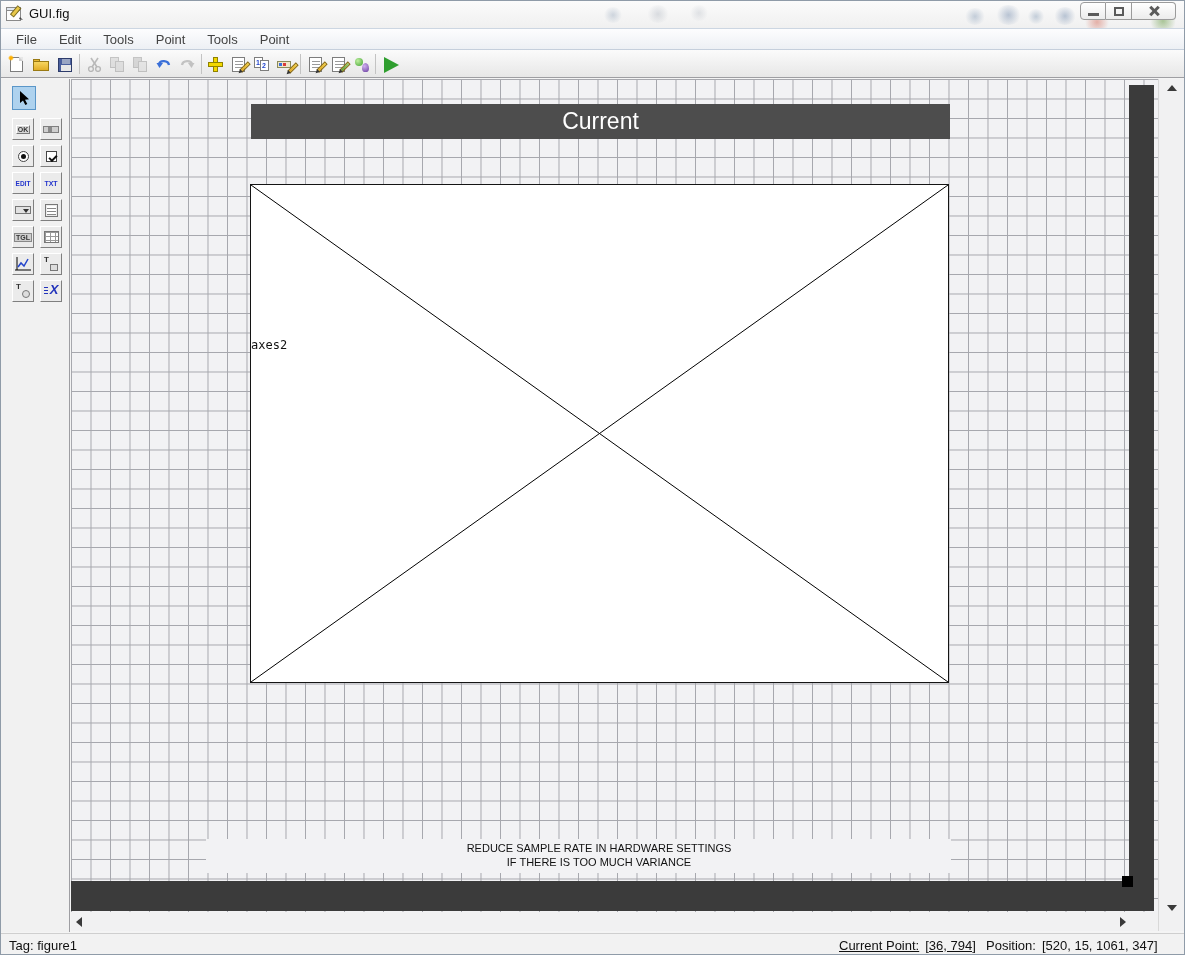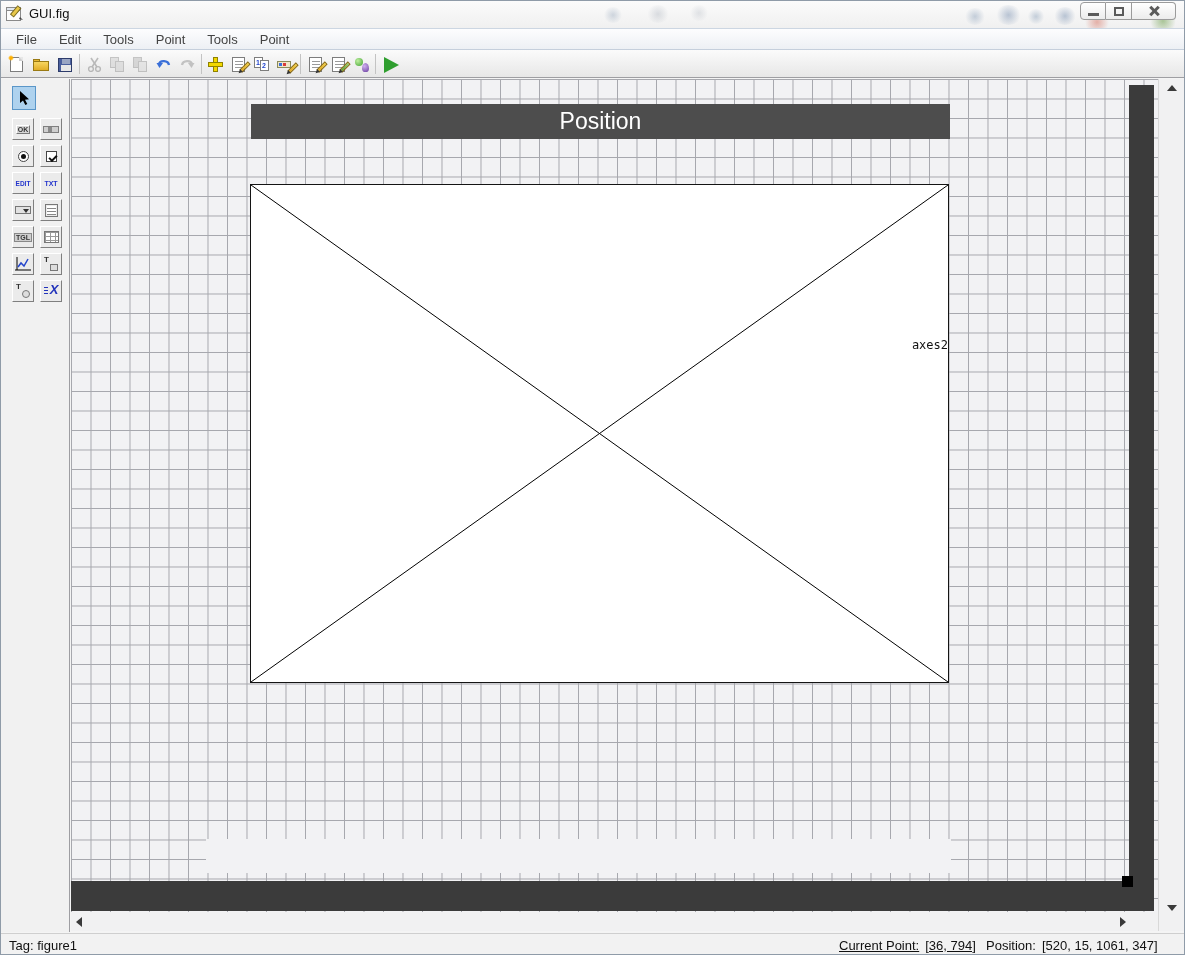--- a/index.html
+++ b/index.html
@@ -96,21 +96,21 @@
   .canvas { position:absolute; left:70px; top:78px; width:1087px; height:833px; background-color:#f2f2f4;
       background-image:linear-gradient(to right,#a6a7ad 1px,transparent 1px),linear-gradient(to bottom,#a6a7ad 1px,transparent 1px);
       background-size:19.5px 19.5px; overflow:hidden; }
   .dark-right { position:absolute; left:1058px; top:6px; width:25px; height:826px; background:#3b3b3b; }
   .dark-bottom { position:absolute; left:0; top:802px; width:1083px; height:30px; background:#3b3b3b; }
   .resize-handle { position:absolute; left:1051px; top:797px; width:11px; height:11px; background:#000; }
 
   .banner { position:absolute; left:180px; top:25px; width:699px; height:35px; background:#4d4d4d; color:#fff;
       font-size:23px; display:flex; align-items:center; justify-content:center; }
   .axes-box { position:absolute; left:179px; top:105px; width:699px; height:499px; background:#fff; border:1px solid #141414; }
-  .axes-label { position:absolute; left:0; top:153px; width:100%; text-align:right; font-family:"DejaVu Sans Mono",monospace; font-size:12px; color:#111; }
+  .axes-label { position:absolute; left:0; top:153px; width:100%; text-align:left; font-family:"DejaVu Sans Mono",monospace; font-size:12px; color:#111; }
   .note-band { position:absolute; left:135px; top:760px; width:745px; height:34px; background:#f2f2f4; }
   .note-text { position:absolute; left:178px; top:762px; width:700px; text-align:center; font-size:11px; line-height:14px; color:#111; }
 
   .hscroll { position:absolute; left:70px; top:911px; width:1087px; height:19px; background:#f1f1f2; }
   .vscroll { position:absolute; left:1157px; top:78px; width:27px; height:852px; background:#f1f1f2; border-left:1px solid #d8d8d8; }
   .arr { position:absolute; width:0; height:0; }
   .arr-left { left:5px; top:5px; border-top:5px solid transparent; border-bottom:5px solid transparent; border-right:6px solid #3a3a3a; }
   .arr-right { right:32px; top:5px; border-top:5px solid transparent; border-bottom:5px solid transparent; border-left:6px solid #3a3a3a; }
   .arr-up { left:8px; top:6px; border-left:5px solid transparent; border-right:5px solid transparent; border-bottom:6px solid #3a3a3a; }
   .arr-down { left:8px; top:826px; border-left:5px solid transparent; border-right:5px solid transparent; border-top:6px solid #3a3a3a; }
@@ -341,32 +341,36 @@
       </div>
     </div>
   </div>
 
   <div class="canvas">
     <div class="dark-right"></div>
     <div class="dark-bottom"></div>
     <div class="resize-handle"></div>
 
     <div class="banner">
-      <span>Position</span>
+      <span>Current</span>
     </div>
 
     <div class="axes-box">
       <svg width="697" height="497" viewBox="0 0 697 497" preserveAspectRatio="none" style="display:block;">
         <line x1="0" y1="0" x2="697" y2="497" stroke="#000" stroke-width="1"></line>
         <line x1="697" y1="0" x2="0" y2="497" stroke="#000" stroke-width="1"></line>
       </svg>
       <div class="axes-label">axes2</div>
     </div>
 
     <div class="note-band"></div>
+    <div class="note-text">
+      <div>REDUCE SAMPLE RATE IN HARDWARE SETTINGS</div>
+      <div>IF THERE IS TOO MUCH VARIANCE</div>
+    </div>
   </div>
 
   <div class="hscroll">
     <div class="arr arr-left"></div>
     <div class="arr arr-right"></div>
   </div>
   <div class="vscroll">
     <div class="arr arr-up"></div>
     <div class="arr arr-down"></div>
   </div>

